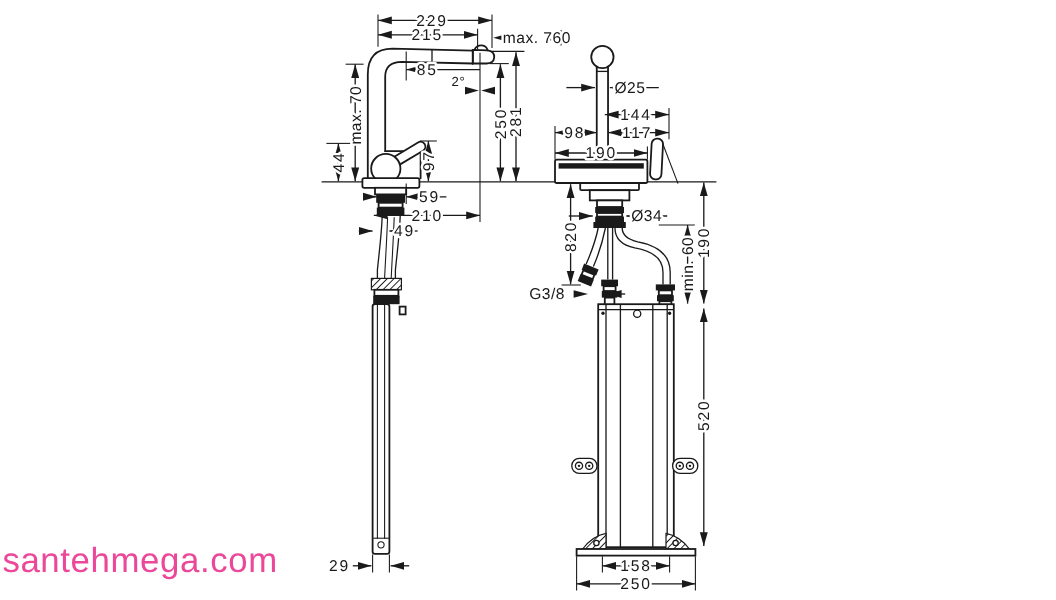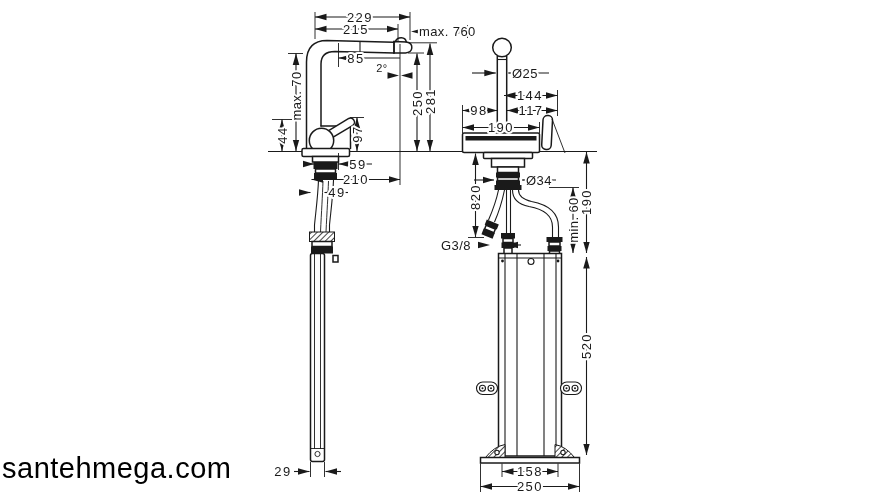--- a/index.html
+++ b/index.html
@@ -10,21 +10,21 @@
   svg .thin{stroke:#1a1a1a;stroke-width:1.1;fill:none;}
   svg .ext{stroke:#1a1a1a;stroke-width:0.9;fill:none;}
   svg .dim{stroke:#1a1a1a;stroke-width:1.1;fill:none;}
   svg .solid{fill:#1a1a1a;stroke:none;}
   svg .wfill{fill:#fff;}
   svg text.dt{font:13px "Liberation Sans",sans-serif;fill:#1a1a1a;letter-spacing:1.5px;
        text-anchor:middle;paint-order:stroke fill;stroke:#fff;stroke-width:4px;stroke-linejoin:round;}
   svg text.dts{letter-spacing:0.4px;}
   svg text.sm{font-size:11px;}
   svg text.st{text-anchor:start;}
-  .watermark{position:absolute;left:2px;top:452px;font-size:29px;color:#000000;
+  .watermark{position:absolute;left:2px;top:452px;font-size:29px;color:#ec4899;
              letter-spacing:0.5px;user-select:none;}
 </style>
 </head>
 <body>
 
 <div class="stage">
 <svg width="880" height="500" viewBox="0 0 880 500">
   <defs>
     <marker id="arr" viewBox="0 0 12 8" markerWidth="12" markerHeight="8" refX="11.5" refY="4" orient="auto-start-reverse" markerUnits="userSpaceOnUse">
       <path d="M0,0.7 L11.5,4 L0,7.3 Z" fill="#1a1a1a"></path>

